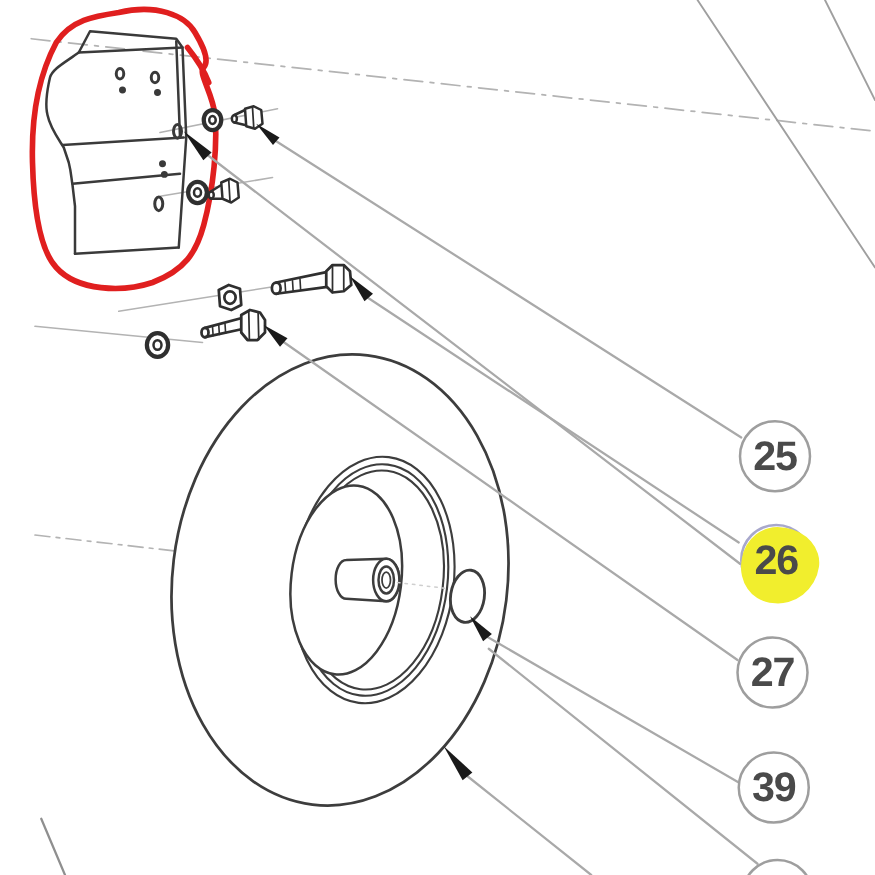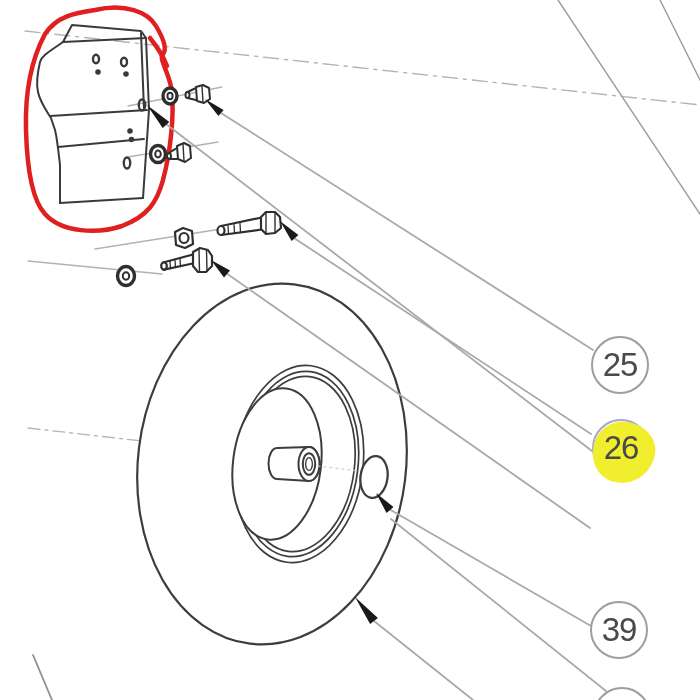--- a/index.html
+++ b/index.html
@@ -1,17 +1,17 @@
 <!DOCTYPE html>
 <html><head>
 <meta charset="utf-8">
 <style>
   html,body{margin:0;padding:0;background:#fff;}
   #stage{position:relative;width:700px;height:700px;overflow:hidden;background:#ffffff;
-         font-family:"Liberation Sans", sans-serif;}
+         font-family:"Liberation Sans", sans-serif;font-weight:bold;}
   #drawing{position:absolute;left:0;top:0;}
   .callout{position:absolute;width:58px;height:58px;border:2.5px solid #9e9e9e;border-radius:50%;
            background:#ffffff;display:flex;align-items:center;justify-content:center;box-sizing:border-box;}
   .callout .num{font-size:33px;color:#4a4a4a;letter-spacing:-1px;position:relative;z-index:3;}
   .callout.hl{border-color:#a8a8cc;}
   .hl-blob{position:absolute;left:-4px;top:-3px;width:62px;height:61px;z-index:2;
            border-radius:48% 52% 55% 45% / 50% 46% 58% 50%;
            transform:translate(3px,4px) rotate(8deg);}
 </style>
 </head>
@@ -147,20 +147,23 @@
 
 <div class="callout" style="left:591px;top:336px">
   <span class="num">25</span>
 </div>
 
 <div class="callout hl" style="left:592px;top:419px">
   <div class="hl-blob" style="background:#f1ee2d"></div>
   <span class="num">26</span>
 </div>
 
+<div class="callout" style="left:589px;top:509px">
+  <span class="num">27</span>
+</div>
 
 <div class="callout" style="left:590px;top:601px">
   <span class="num">39</span>
 </div>
 
 <div class="callout" style="left:593px;top:687px">
   <span class="num"></span>
 </div>
 
 </div>

